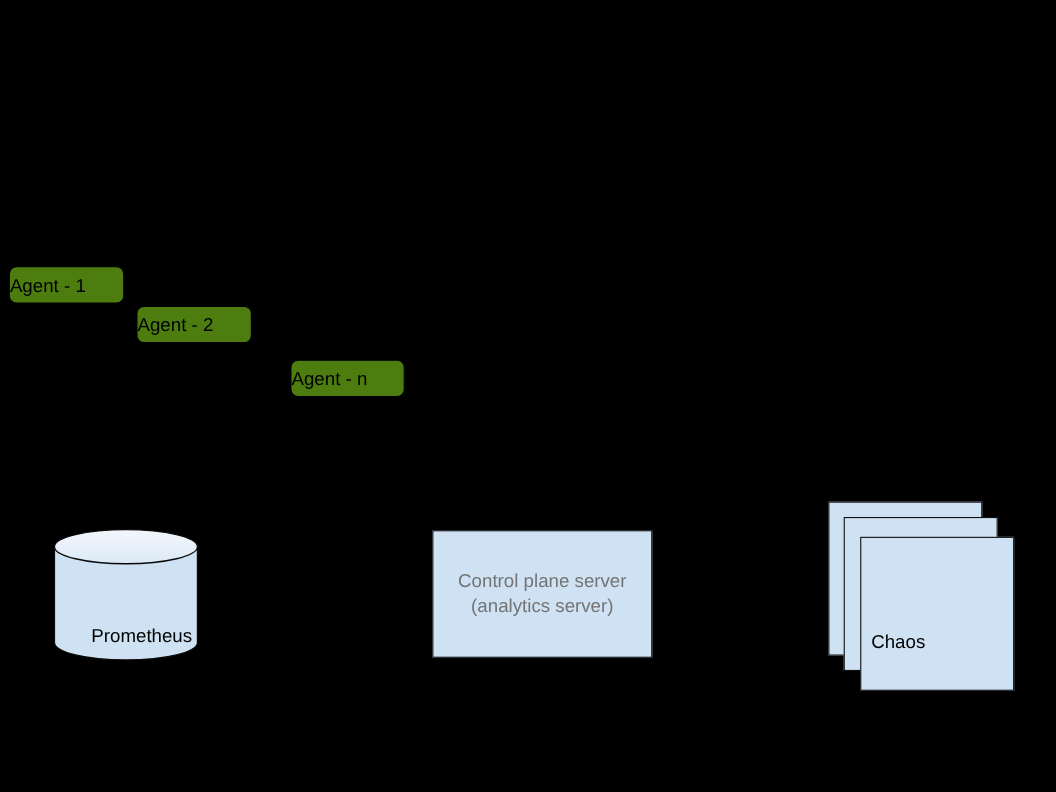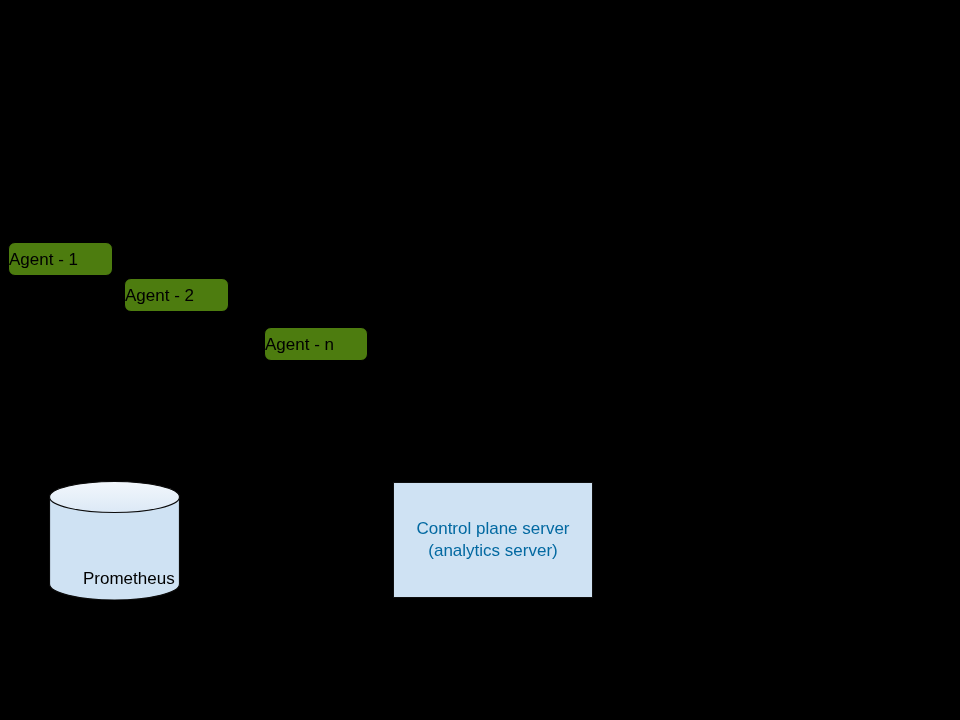--- a/index.html
+++ b/index.html
@@ -56,21 +56,21 @@
   
   .rect-node {
     position: absolute;
     box-sizing: border-box;
     background: #cfe2f3;
     border: 1px solid #0f0f0f;
     display: flex;
     align-items: center;
     justify-content: center;
     flex-direction: column;
-    color: #0369a1;
+    color: #737373;
     font-size: 17px;
     line-height: 22px;
     text-align: center;
   }
 
   
   .stack {
     position: absolute;
   }
   .stack-sheet {
@@ -138,14 +138,24 @@
     <div>Control plane server</div>
     <div>(analytics server)</div>
   </div>
 
   <div class="arrow" id="arrow-node" style="left: 745px; top: 528px; width: 22px; height: 20px;">
     <svg width="22" height="20" viewBox="0 0 22 20">
       <path d="M2,2 L20,10 L2,18 Z" fill="#000000"></path>
     </svg>
   </div>
 
+  <div class="stack" id="stack-node" style="left: 753px; top: 456px; width: 169px; height: 172px;">
+    <div class="stack-sheet" id="sheet-0" style="left: 0px; top: 0px; width: 140px; height: 140px; z-index: 1;"></div>
+    <div class="stack-sheet" id="sheet-1" style="left: 14px; top: 14px; width: 140px; height: 140px; z-index: 2;"></div>
+    <div class="stack-sheet" id="sheet-2" style="left: 29px; top: 32px; width: 140px; height: 140px; z-index: 3;"></div>
+    <div class="stack-label" id="stack-label" style="left: 39px; top: 70px; z-index: 4;">
+      <div>Chaos</div>
+      <div>interleaved</div>
+      <div>dashboards</div>
+    </div>
+  </div>
 
 </div>
 
 </body></html>

